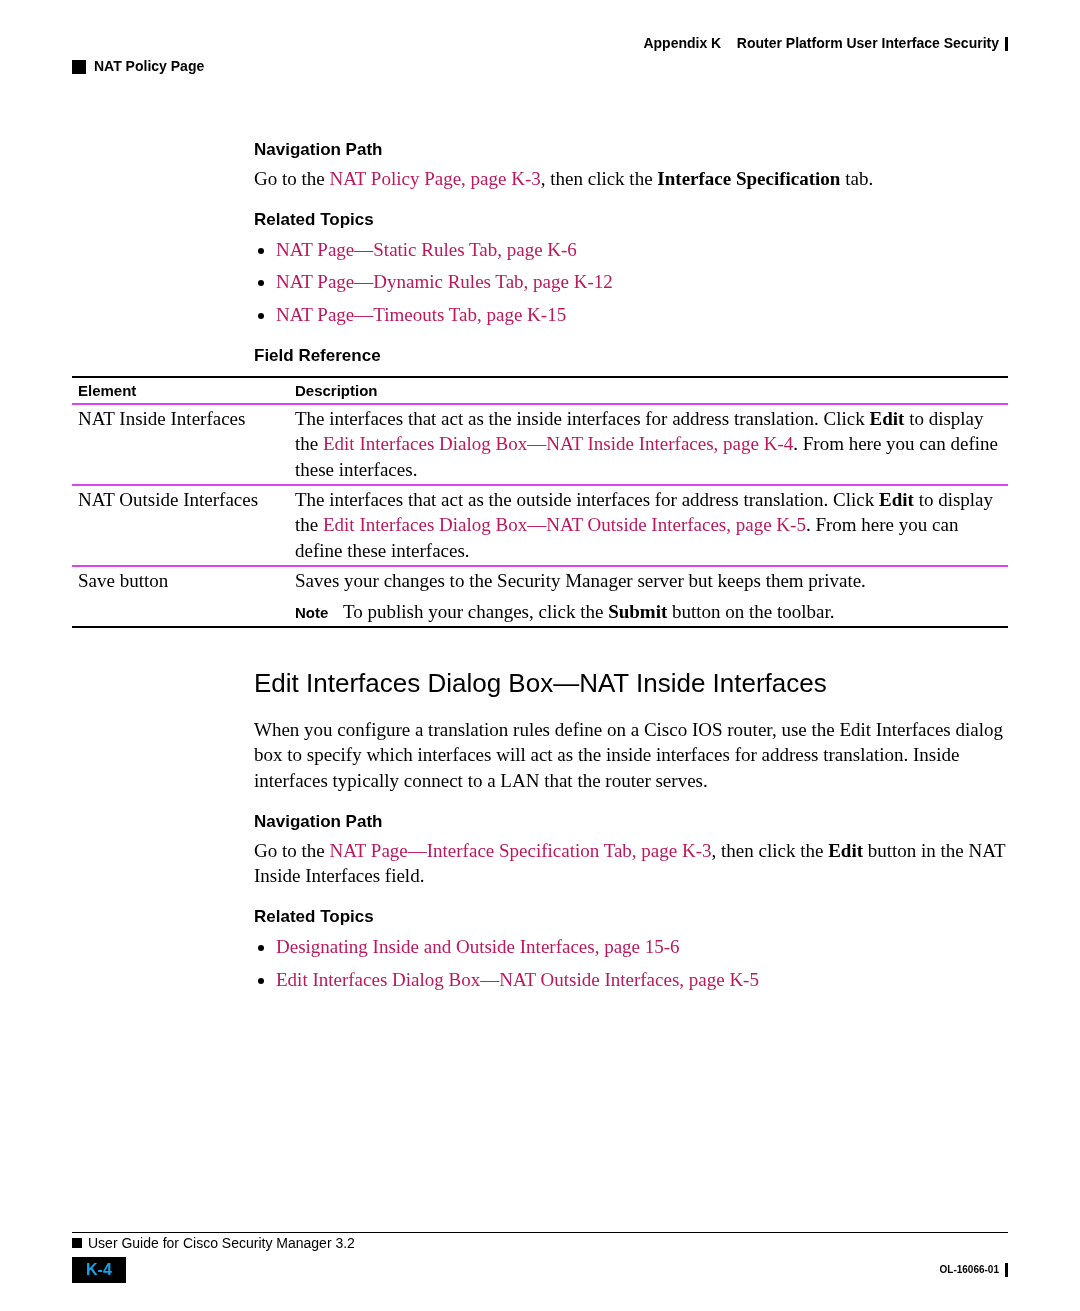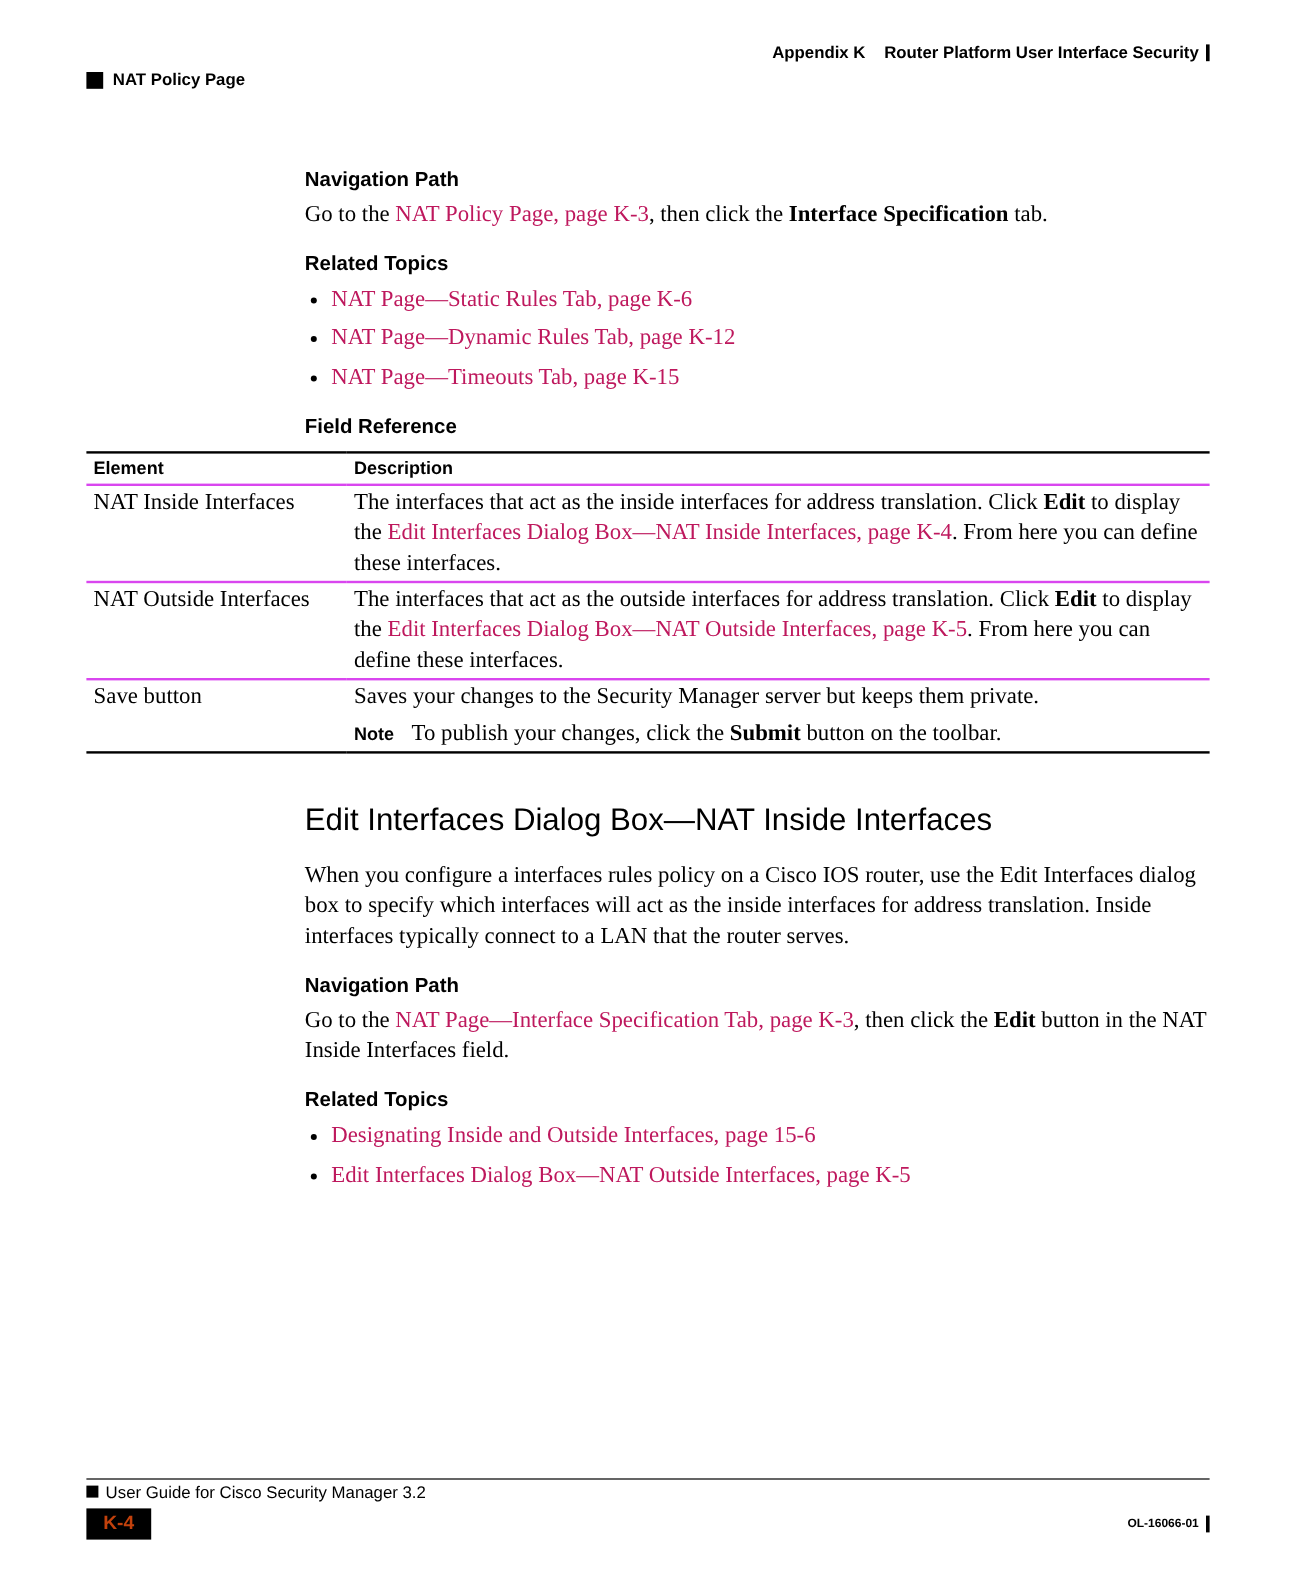--- a/index.html
+++ b/index.html
@@ -162,21 +162,21 @@
       top: 0px;
     }
     .footer-bottom {
       display: flex;
       justify-content: space-between;
       align-items: center;
       margin-top: 6px;
     }
     .page-num-box {
       background: #000;
-      color: #c2410c;
+      color: #0ea5e9;
       font-family: Arial, Helvetica, sans-serif;
       font-weight: bold;
       font-size: 16px;
       padding: 4px 14px;
     }
     .doc-id {
       font-family: Arial, Helvetica, sans-serif;
       font-weight: bold;
       font-size: 10px;
     }
@@ -248,21 +248,21 @@
                 <span class="note-label">Note</span><span>To publish your changes, click the </span><span class="bold">Submit</span><span> button on the toolbar.</span>
               </div>
             </td>
           </tr>
         </tbody>
       </table>
     </div>
 
     <h2 class="section full-left">Edit Interfaces Dialog Box—NAT Inside Interfaces</h2>
 
-    <div class="para">When you configure a interfaces rules policy on a Cisco IOS router, use the Edit Interfaces dialog box to specify which interfaces will act as the inside interfaces for address translation. Inside interfaces typically connect to a LAN that the router serves.</div>
+    <div class="para">When you configure a translation rules define on a Cisco IOS router, use the Edit Interfaces dialog box to specify which interfaces will act as the inside interfaces for address translation. Inside interfaces typically connect to a LAN that the router serves.</div>
 
     <div class="subhead">Navigation Path</div>
     <div class="para">
       <span>Go to the </span><span class="link">NAT Page—Interface Specification Tab, page K-3</span><span>, then click the </span><span class="bold">Edit</span><span> button in the NAT Inside Interfaces field.</span>
     </div>
 
     <div class="subhead">Related Topics</div>
     <ul class="bullets">
       <li><span class="link">Designating Inside and Outside Interfaces, page 15-6</span></li>
       <li><span class="link">Edit Interfaces Dialog Box—NAT Outside Interfaces, page K-5</span></li>

